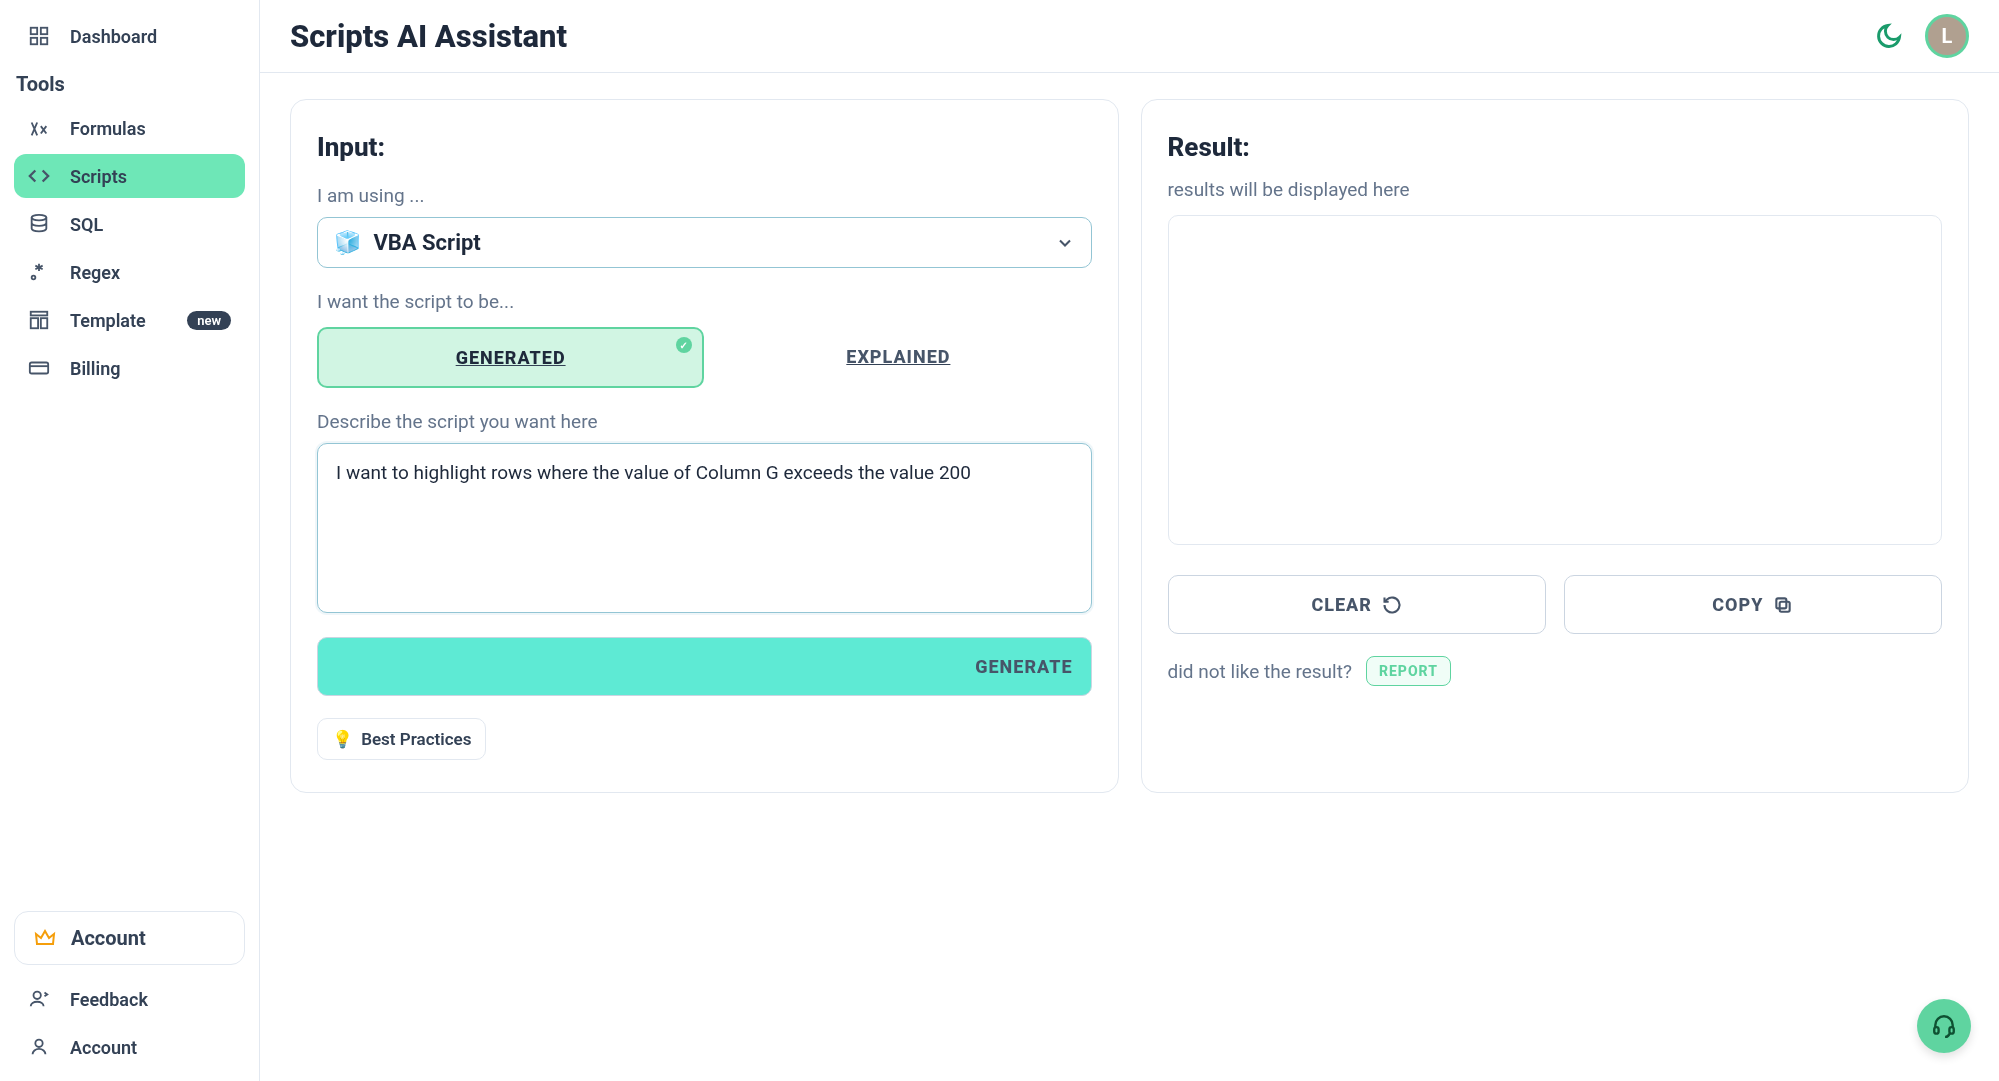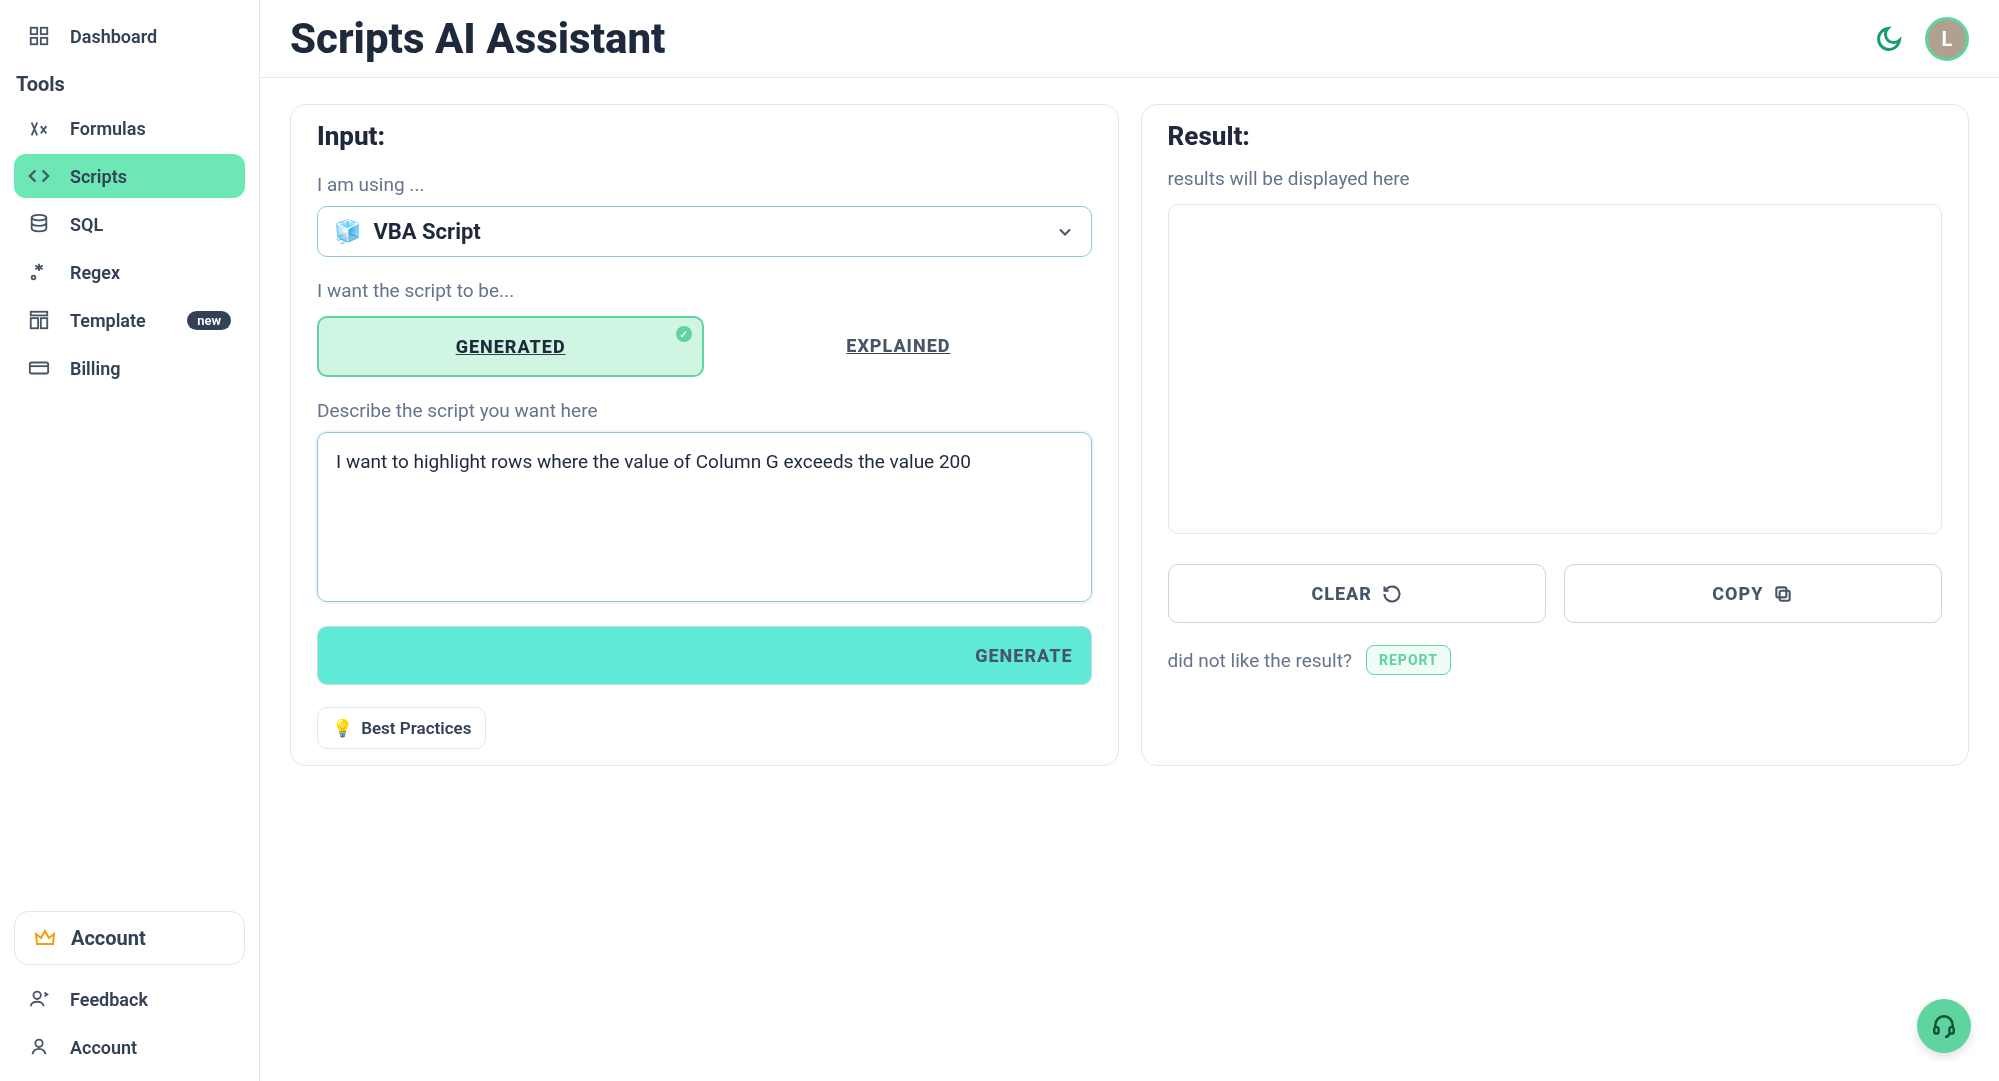--- a/index.html
+++ b/index.html
@@ -49,27 +49,27 @@
     display:flex; align-items:center; gap:14px;
     margin: 8px 4px 10px 4px; padding: 14px 18px;
     border:1px solid var(--border); border-radius:14px;
     font-size:20px; font-weight:700; cursor:pointer; color: var(--text-dark);
   }
   .upgrade-btn .icon { color:#f59e0b; width:24px; height:24px; display:inline-flex;}
 
   
   .main { flex:1; display:flex; flex-direction:column; overflow:auto; }
   .topbar { display:flex; align-items:center; justify-content:space-between; padding: 14px 30px 14px 30px; border-bottom:1px solid var(--border); }
-  .page-title { font-size:42px; font-weight:800; color:#1e293b; }
+  .page-title { font-size:31px; font-weight:800; color:#1e293b; }
   .topbar-right { display:flex; align-items:center; gap:18px; }
   .theme-btn { width:36px; height:36px; border-radius:10px; display:flex; align-items:center; justify-content:center; color:var(--green-dark); cursor:pointer;}
   .avatar { width:44px; height:44px; border-radius:50%; border:3px solid var(--green); background:#b0a090; color:#fff; display:flex; align-items:center; justify-content:center; font-weight:700; font-size:20px; cursor:pointer;}
 
   .content { display:flex; gap:22px; padding:26px 30px; }
-  .card { flex:1; border:1px solid var(--border); border-radius:16px; padding:16px 26px; display:flex; flex-direction:column; min-width:0;}
+  .card { flex:1; border:1px solid var(--border); border-radius:16px; padding:32px 26px; display:flex; flex-direction:column; min-width:0;}
   .card-title { font-size:26px; font-weight:800; color:#1e293b; margin-bottom:14px; }
   .label { font-size:19px; color: var(--text-muted); margin: 8px 0 10px 0; }
 
   .select {
     border:1.5px solid var(--border-blue); border-radius:10px;
     padding: 12px 16px; display:flex; align-items:center; gap:12px; cursor:pointer;
   }
   .select .sel-icon{ font-size:22px; }
   .select .sel-label{ font-size:22px; font-weight:700; color:#1e293b; flex:1; }
   .select .chevron{ color:var(--slate); }

